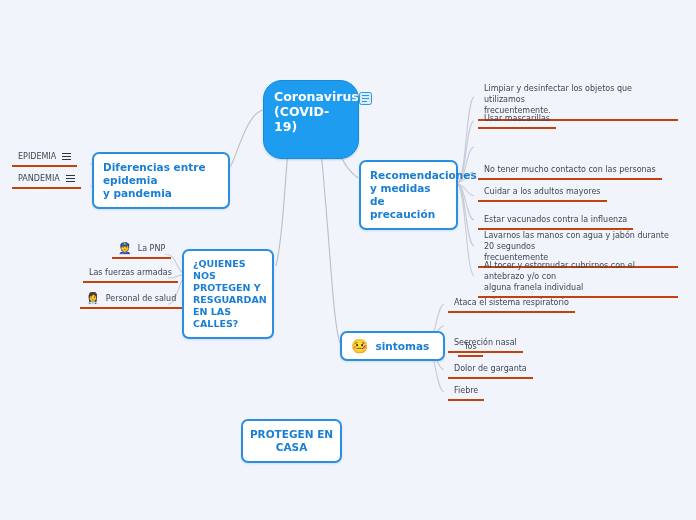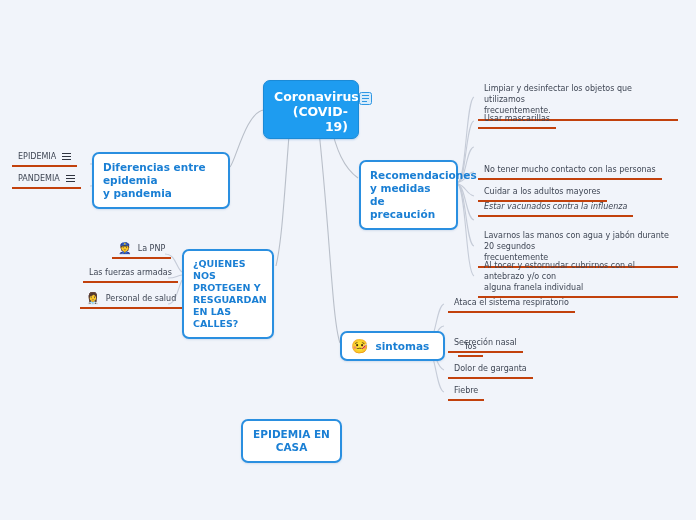--- a/index.html
+++ b/index.html
@@ -24,27 +24,27 @@
     width: 696px; height: 520px;
     pointer-events: none;
   }
 
   .node { position: absolute; }
 
   
   .root-node {
     background: #1e9cf0;
     border: 1px solid #1b8ad6;
-    border-radius: 7px;
+    border-radius: 19px;
     color: #ffffff;
     font-weight: bold;
     font-size: 12.5px;
     line-height: 15px;
-    text-align: right;
-    padding: 8px 10px 4px 10px;
+    text-align: left;
+    padding: 8px 10px 24px 10px;
     white-space: pre-line;
     box-shadow: 0 1px 2px rgba(30,120,200,0.28);
   }
 
   
   .box-node {
     background: #ffffff;
     border: 2px solid #2a8fe0;
     border-radius: 7px;
     color: #1a7fd4;
@@ -209,32 +209,32 @@
 
   <div class="node box-node" style="left:359px; top:160px; width:99px;">Recomendaciones
 y medidas de
 precaución</div>
 
   <div class="leaf" style="left:478px; top:82px; width:200px;">Limpiar y desinfectar los objetos que utilizamos
 frecuentemente.</div>
   <div class="leaf" style="left:478px; top:112px;">Usar mascarillas</div>
   <div class="leaf" style="left:478px; top:185px;">Cuidar a los adultos mayores</div>
   <div class="leaf" style="left:478px; top:163px;">No tener mucho contacto con las personas</div>
-  <div class="leaf" style="left:478px; top:200px;font-style:italic;">Estar vacunados contra la influenza</div>
+  <div class="leaf" style="left:478px; top:213px;">Estar vacunados contra la influenza</div>
   <div class="leaf" style="left:478px; top:229px; width:200px;">Lavarnos las manos con agua y jabón durante 20 segundos
 frecuentemente</div>
   <div class="leaf" style="left:478px; top:259px; width:200px;">Al tocer y estornudar cubrirnos con el antebrazo y/o con
 alguna franela individual</div>
 
   <div class="node box-node with-emoji" style="left:340px; top:331px;">
     <span class="emoji-mark">🤒</span>
     <span>sintomas</span>
   </div>
 
   <div class="leaf" style="left:448px; top:296px;">Ataca el sistema respiratorio</div>
   <div class="leaf" style="left:448px; top:336px;">Secreción nasal</div>
   <div class="leaf" style="left:450px; top:340px;margin-left:8px;">Tos</div>
   <div class="leaf" style="left:448px; top:362px;">Dolor de garganta</div>
   <div class="leaf" style="left:448px; top:384px;">Fiebre</div>
 
-  <div class="node box-node" style="left:241px; top:419px; width:101px; text-align:center; padding:7px 6px;">EPIDEMIA EN CASA</div>
+  <div class="node box-node" style="left:241px; top:419px; width:101px; text-align:center; padding:7px 6px;">PROTEGEN EN CASA</div>
 
 </div>
 
 </body></html>

